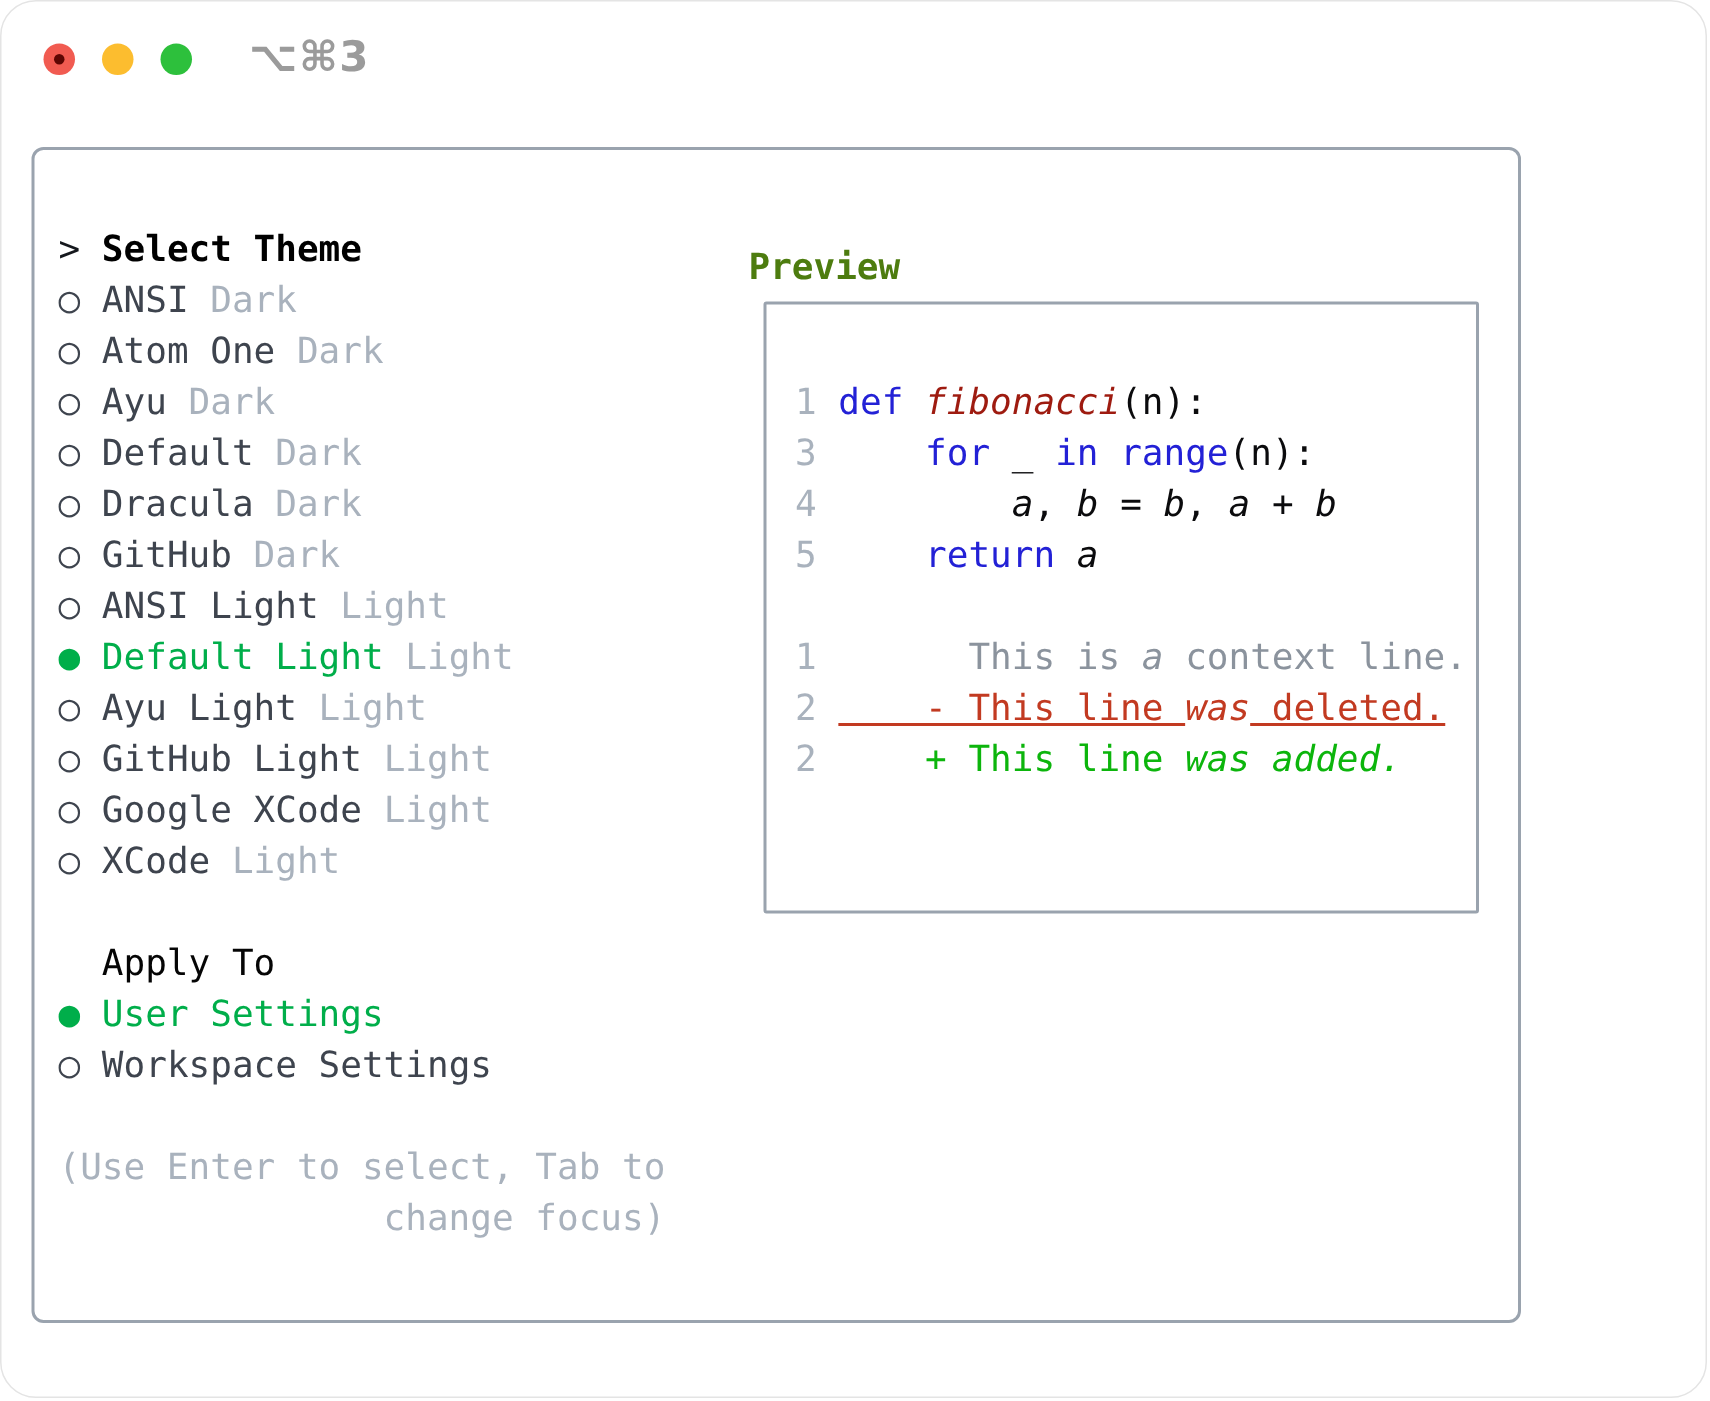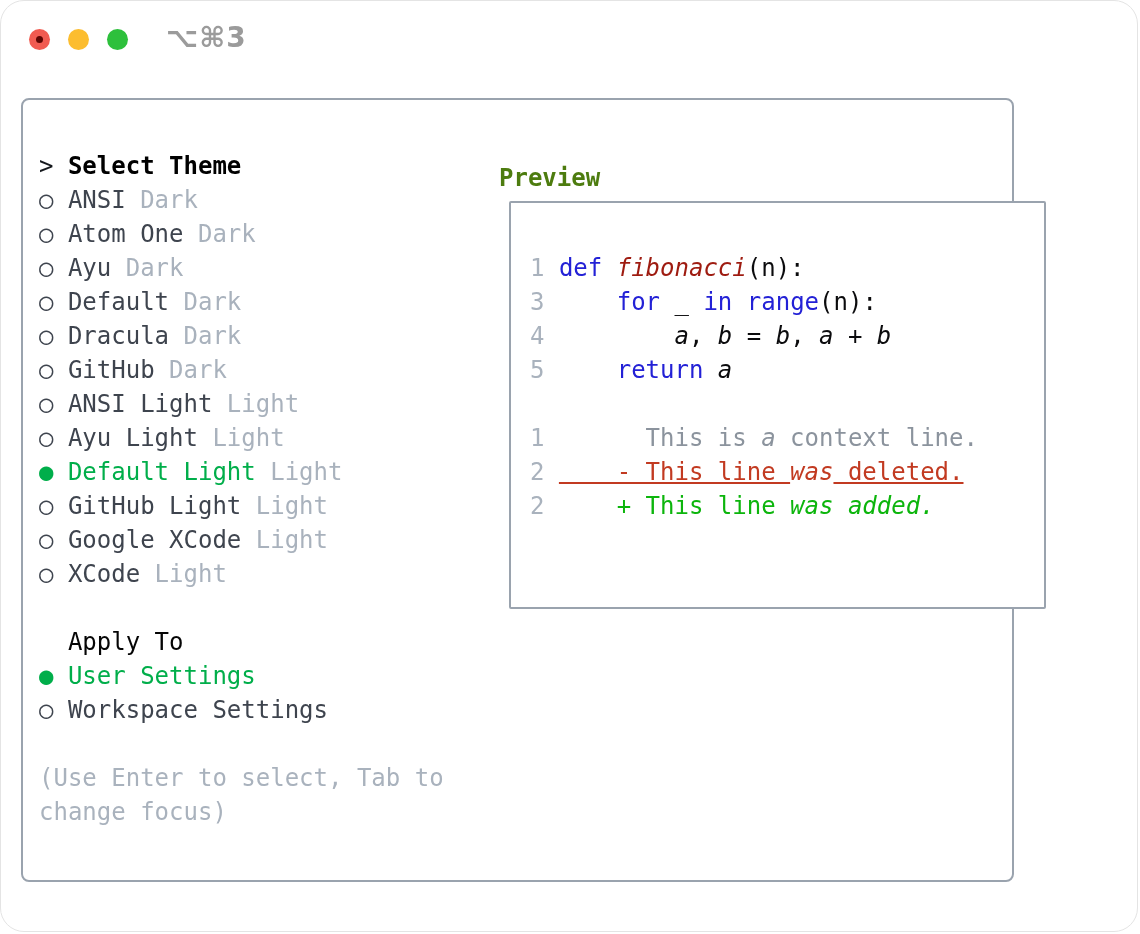--- a/index.html
+++ b/index.html
@@ -53,26 +53,26 @@
   .theme-row .bullet{color:var(--dark);}
   .theme-row .name{color:var(--dark);}
   .theme-row .variant{color:var(--muted);}
   .theme-row.selected .bullet{color:var(--sel);}
   .theme-row.selected .name{color:var(--sel);}
   .apply-header{color:#050505;padding-left:2ch;}
   .apply-row .bullet{color:var(--dark);}
   .apply-row .name{color:var(--dark);}
   .apply-row.selected .bullet{color:var(--sel);}
   .apply-row.selected .name{color:var(--sel);}
-  .help{color:var(--muted);}
+  .help{color:var(--muted);text-align:right;}
   
   .preview-title{position:absolute;left:476px;top:49px;font-weight:bold;color:#4d7c0f;margin-top:12px;}
   .preview-box{
     position:absolute;left:486px;top:101px;
-    width:537px;height:408px;
+    width:477px;height:408px;
     border:2px solid var(--border);
     border-radius:2px;
     padding:48px 0 0 19px;
     overflow:hidden;
     background:#fff;
   }
   .lnum{color:var(--muted);}
   .t-plain{color:var(--black);}
   .t-kw{color:var(--kw);}
   .t-fn{color:var(--fn);font-style:italic;}
@@ -103,22 +103,22 @@
     <div class="left-col">
       <div class="line header-line"><span class="prompt">&gt;</span><span> </span><span class="picker-title">Select Theme</span></div>
       <div id="theme-list">
           <div class="line theme-row"><span class="bullet">○</span><span> </span><span class="name">ANSI</span><span> </span><span class="variant">Dark</span></div>
           <div class="line theme-row"><span class="bullet">○</span><span> </span><span class="name">Atom One</span><span> </span><span class="variant">Dark</span></div>
           <div class="line theme-row"><span class="bullet">○</span><span> </span><span class="name">Ayu</span><span> </span><span class="variant">Dark</span></div>
           <div class="line theme-row"><span class="bullet">○</span><span> </span><span class="name">Default</span><span> </span><span class="variant">Dark</span></div>
           <div class="line theme-row"><span class="bullet">○</span><span> </span><span class="name">Dracula</span><span> </span><span class="variant">Dark</span></div>
           <div class="line theme-row"><span class="bullet">○</span><span> </span><span class="name">GitHub</span><span> </span><span class="variant">Dark</span></div>
           <div class="line theme-row"><span class="bullet">○</span><span> </span><span class="name">ANSI Light</span><span> </span><span class="variant">Light</span></div>
+          <div class="line theme-row selected"><span class="bullet">●</span><span> </span><span class="name">Default Light</span><span> </span><span class="variant">Light</span></div>
           <div class="line theme-row"><span class="bullet">○</span><span> </span><span class="name">Ayu Light</span><span> </span><span class="variant">Light</span></div>
-          <div class="line theme-row selected"><span class="bullet">●</span><span> </span><span class="name">Default Light</span><span> </span><span class="variant">Light</span></div>
           <div class="line theme-row"><span class="bullet">○</span><span> </span><span class="name">GitHub Light</span><span> </span><span class="variant">Light</span></div>
           <div class="line theme-row"><span class="bullet">○</span><span> </span><span class="name">Google XCode</span><span> </span><span class="variant">Light</span></div>
           <div class="line theme-row"><span class="bullet">○</span><span> </span><span class="name">XCode</span><span> </span><span class="variant">Light</span></div>
         </div>
       <div class="line"> </div>
       <div class="line apply-header">Apply To</div>
       <div id="apply-list">
           <div class="line apply-row selected"><span class="bullet">●</span><span> </span><span class="name">User Settings</span></div>
           <div class="line apply-row"><span class="bullet">○</span><span> </span><span class="name">Workspace Settings</span></div>
         </div>

